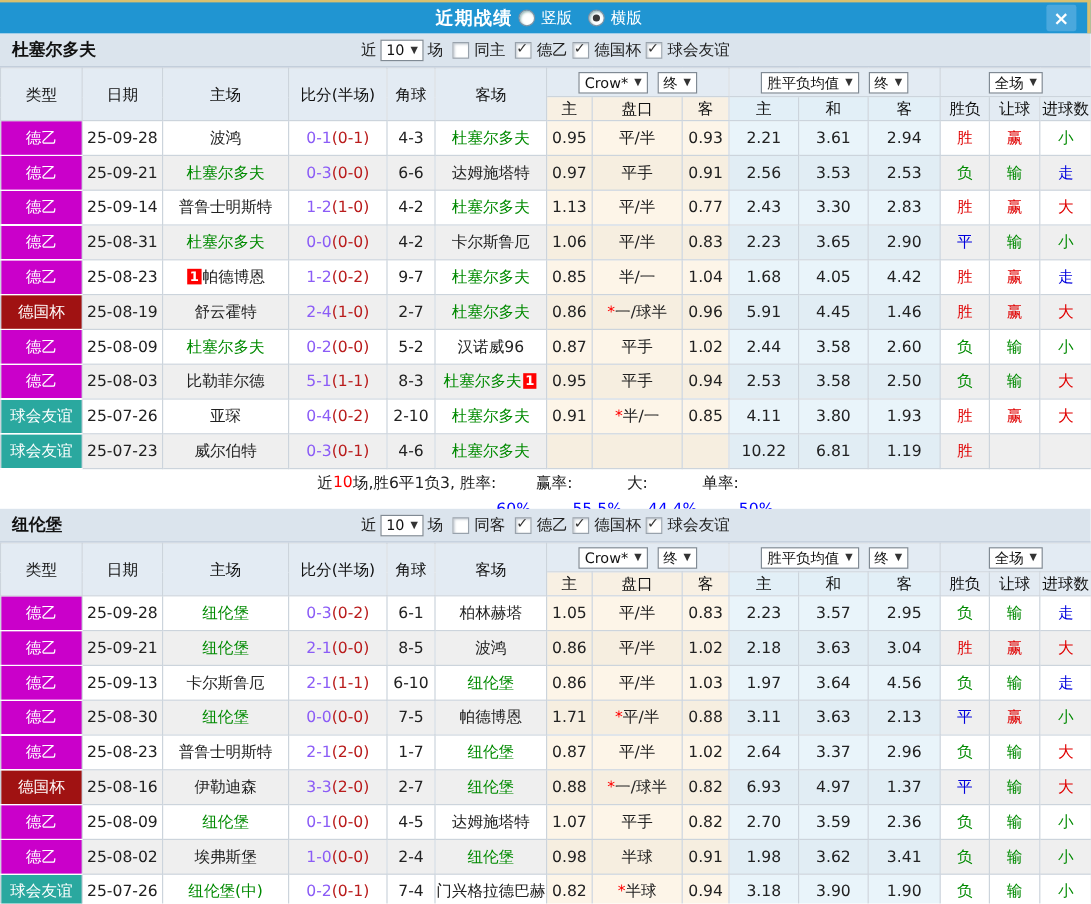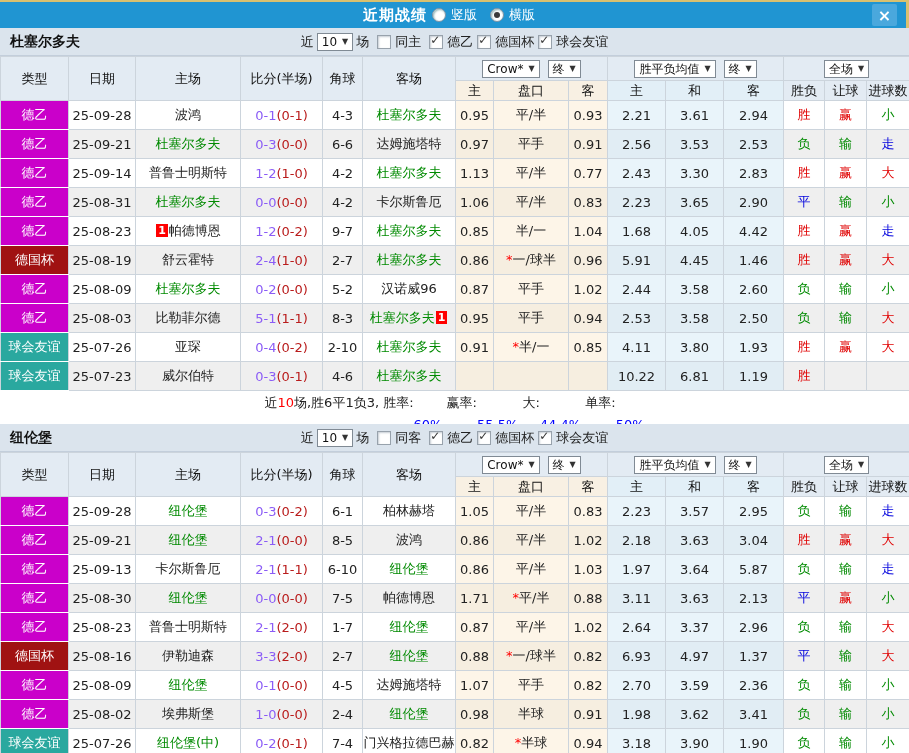--- a/index.html
+++ b/index.html
@@ -481,21 +481,21 @@
     <td class="c-date">25-09-13</td>
     <td class="c-home"><span class="tname">卡尔斯鲁厄</span></td>
     <td><span class="c-ft">2-1</span><span class="c-ht">(1-1)</span></td>
     <td class="c-corner">6-10</td>
     <td class="c-away"><span class="tname self">纽伦堡</span></td>
     <td class="odds c-o1">0.86</td>
     <td class="odds c-pan">平/半</td>
     <td class="odds c-o2">1.03</td>
     <td class="mean c-m1">1.97</td>
     <td class="mean c-m2">3.64</td>
-    <td class="mean c-m3">5.87</td>
+    <td class="mean c-m3">4.56</td>
     <td class="c-r1 c-green">负</td>
     <td class="c-r2 c-green">输</td>
     <td class="c-r3 c-blue">走</td>
   </tr>
         <tr>
     <td class="c-league lg-de2">德乙</td>
     <td class="c-date">25-08-30</td>
     <td class="c-home"><span class="tname self">纽伦堡</span></td>
     <td><span class="c-ft">0-0</span><span class="c-ht">(0-0)</span></td>
     <td class="c-corner">7-5</td>

